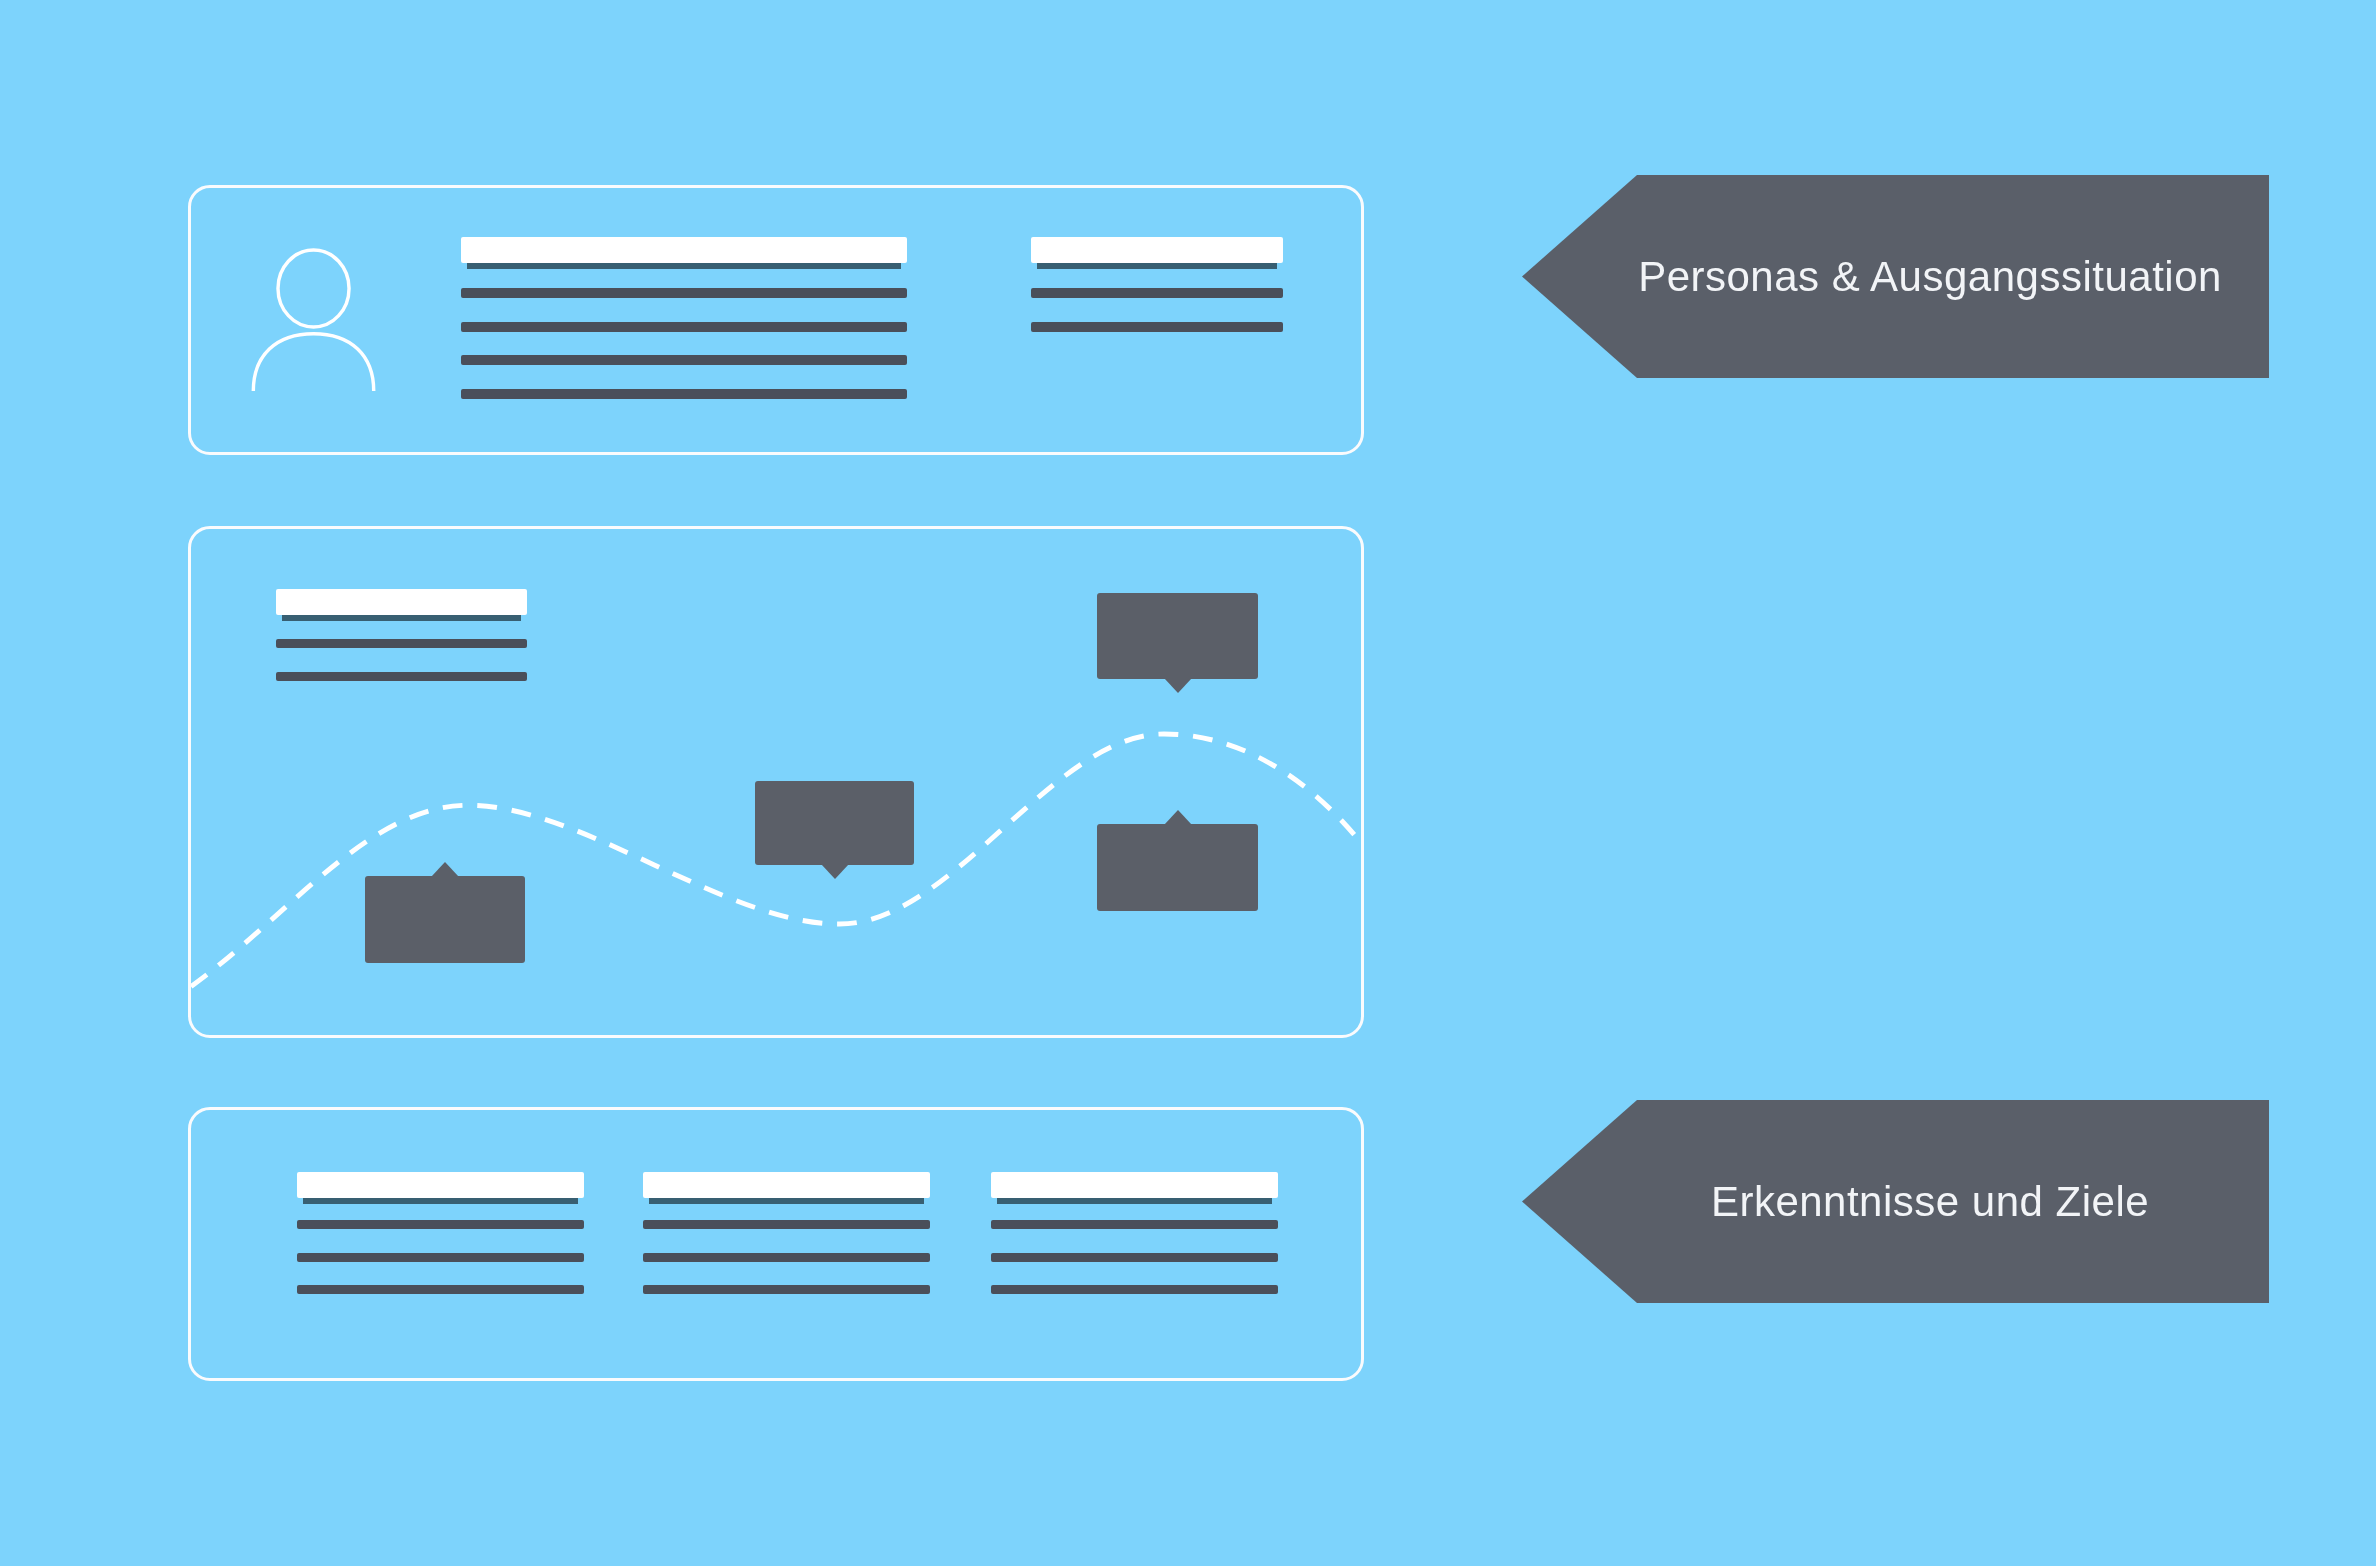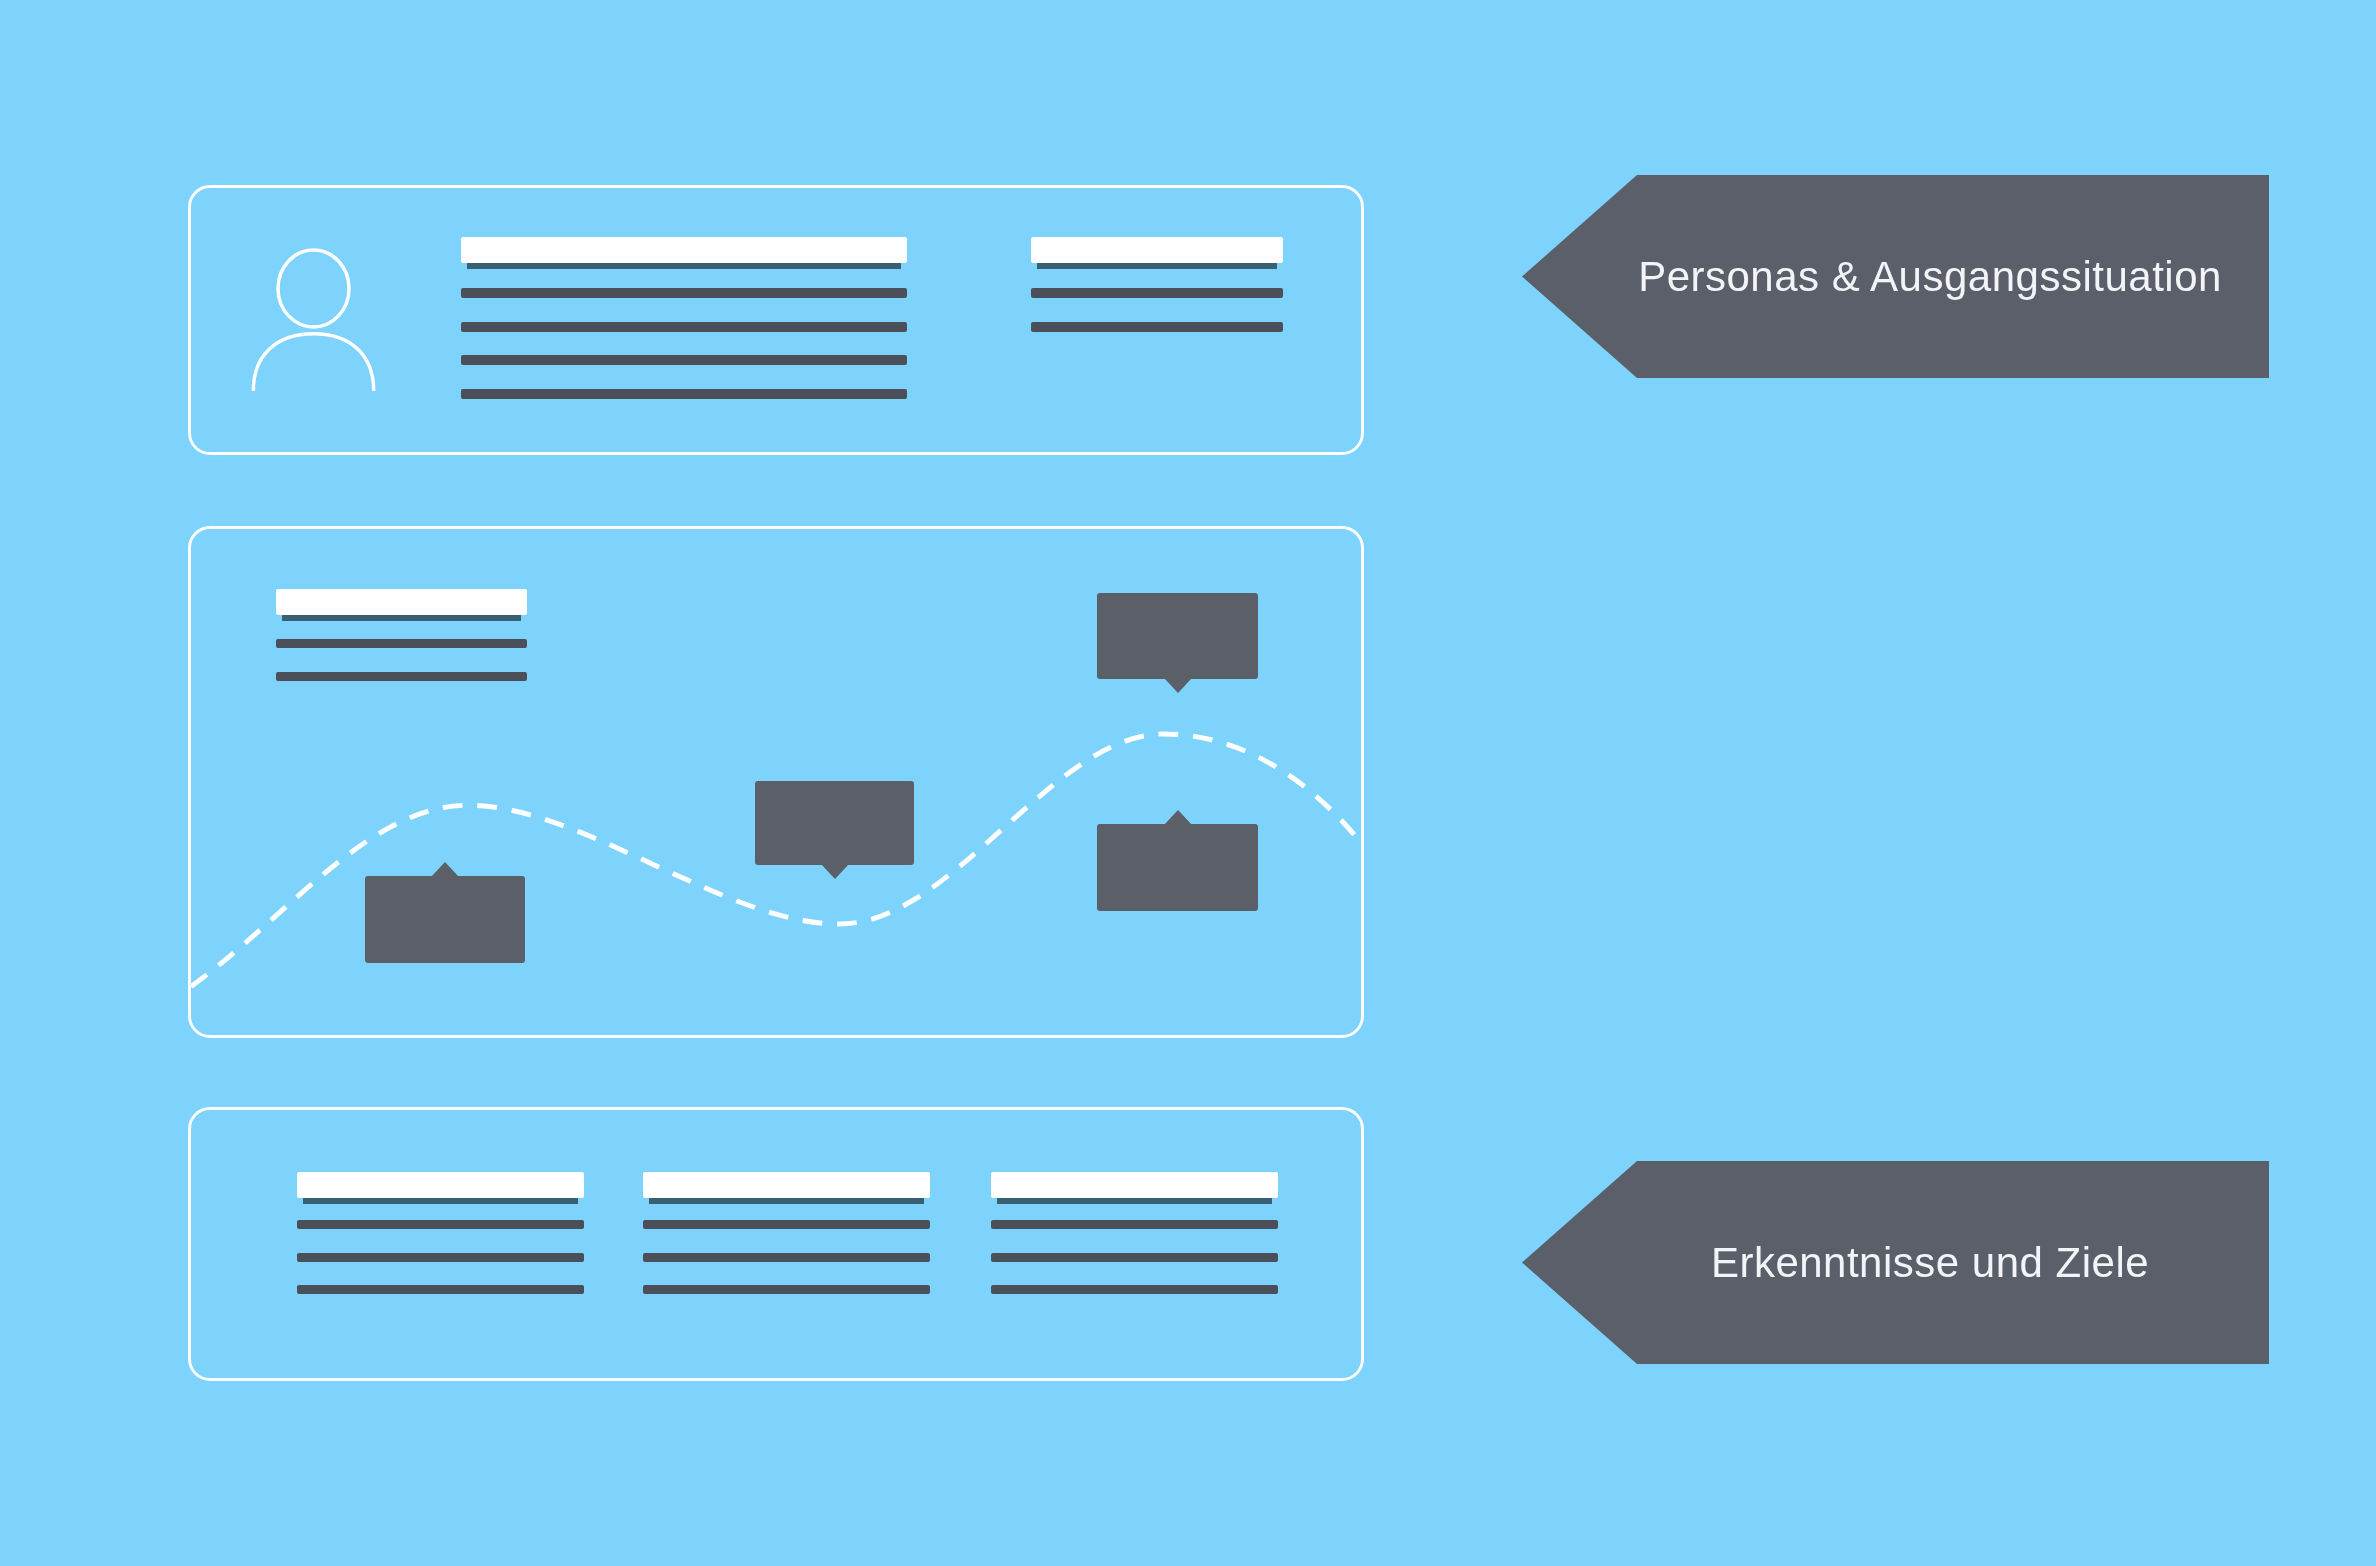--- a/index.html
+++ b/index.html
@@ -100,21 +100,21 @@
     background: #5a5f69;
     clip-path: polygon(115px 0, 100% 0, 100% 100%, 115px 100%, 0 50%);
     display: flex;
     align-items: center;
     justify-content: center;
     box-sizing: border-box;
     padding-left: 69px;
   }
   #tag-personas { top: 175px; }
   #tag-emotion  { top: 668px; }
-  #tag-insights { top: 1161px; }
+  #tag-insights { top: 1100px; }
   .tag-label {
     color: #f2f4f7;
     font-size: 42px;
     letter-spacing: 0.5px;
     white-space: nowrap;
   }
 </style>
 </head>
 <body>
 

